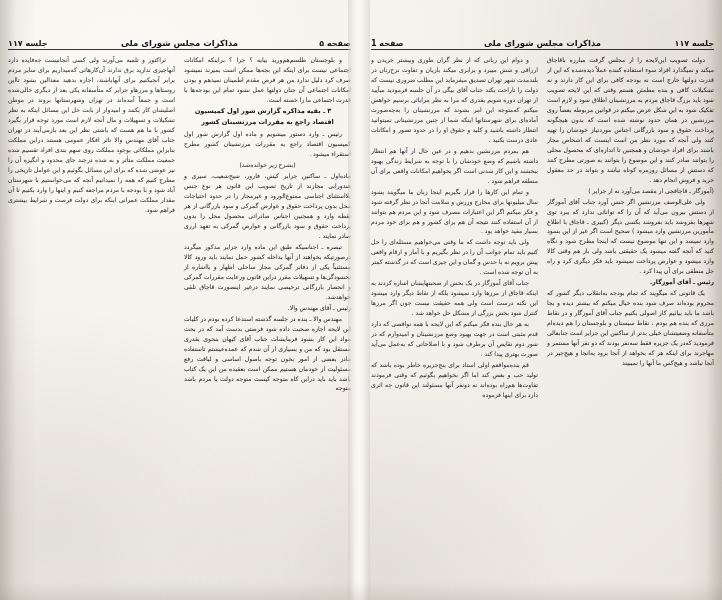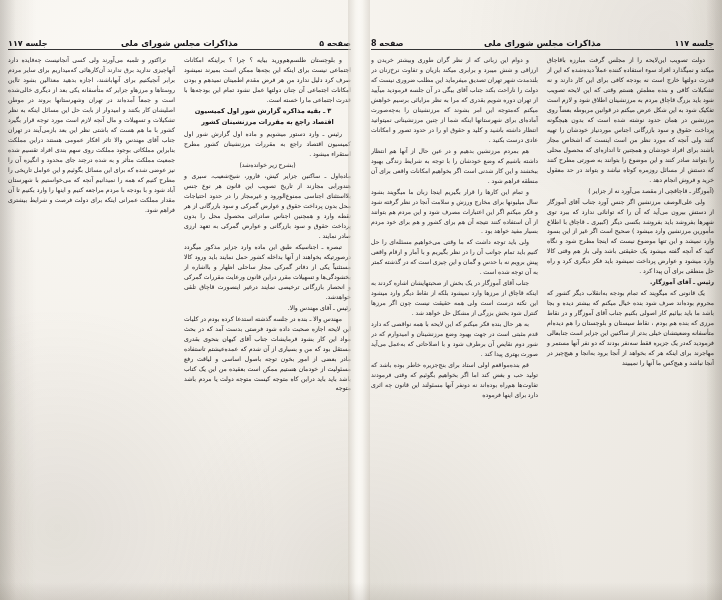--- a/index.html
+++ b/index.html
@@ -96,21 +96,21 @@
 </style>
 </head>
 <body>
 
 <div id="sheet">
 
   <div class="page right">
     <div class="pg-header">
       <span class="h-side">جلسه ۱۱۷</span>
       <span class="h-center">مذاکرات مجلس شورای ملی</span>
-      <span class="h-side">صفحه 8</span>
+      <span class="h-side">صفحه 1</span>
     </div>
     <div class="rule"></div>
 
     <div class="cols">
 
       <div class="col dark">
         <p>دولت تصویب این‌لایحه را از مجلس گرفت مبارزه باقاچاق میکند و نمیگذارد افراد سوء استفاده کننده عملاً دیده‌شده که این از قدرت دولتها خارج است نه بودجه کافی برای این کار دارند و نه تشکیلات کافی و بنده مطمئن هستم وقتی که این لایحه تصویب شود باید بزرگ قاچاق مردم به مرزنشینان اطلاق شود و لازم است تفکیک شود به این شکل عرض میکنم در قوانین مربوطه بعضاً روی مرزنشین در همان حدود نوشته شده است که بدون هیچگونه پرداخت حقوق و سود بازرگانی اجناس موردنیاز خودشان را تهیه کنند ولی آنچه که مورد نظر من است اینست که اشخاص مجاز باشند برای افراد خودشان و همچنین تا اندازه‌ای که محصول محلی را بتوانند صادر کنند و این موضوع را بتوانند به صورتی مطرح کنند که دستش از مسائل روزمره کوتاه نباشد و بتواند در حد معقول خرید و فروش انجام دهد .</p>
         <p class="noind">(آموزگار ـ قاچاقچی از مقصد می‌آورد نه از جزایر )</p>
         <p>ولی علی‌الوصف مرزنشین اگر جنس آورد جناب آقای آموزگار از دستش بیرون می‌آید که آن را که توانائی ندارد که ببرد توی شهرها بفروشد باید بفروشد بکسی دیگر (کبیری ـ قاچاق با اطلاع مأمورین مرزنشین وارد میشود ) صحیح است اگر غیر از این بسود وارد نمیشد و این تنها موضوع نیست که اینجا مطرح شود و نگاه کنید که آنچه گفته میشود یک حقیقتی باشد ولی باز هم وقتی کالا وارد میشود و عوارض پرداخت نمیشود باید فکر دیگری کرد و راه حل منطقی برای آن پیدا کرد .</p>
         <p class="noind"><span class="speaker">رئیس ـ آقای آموزگار.</span></p>

